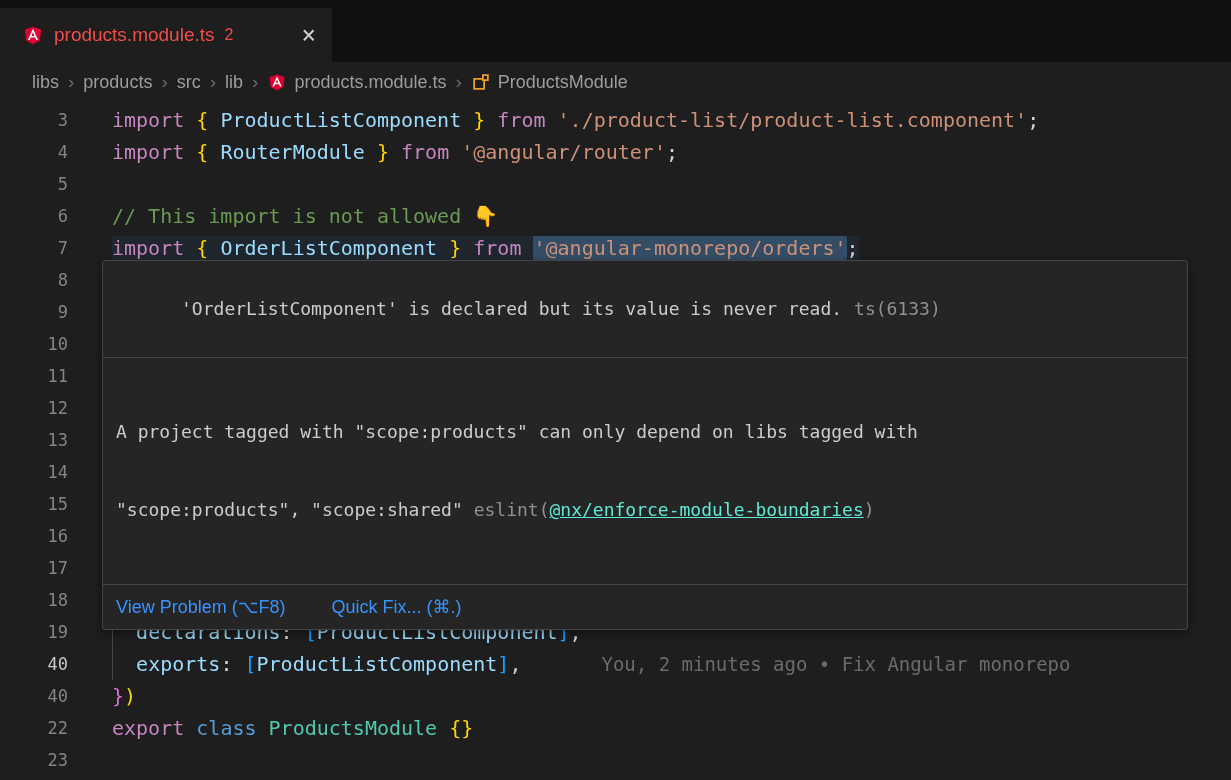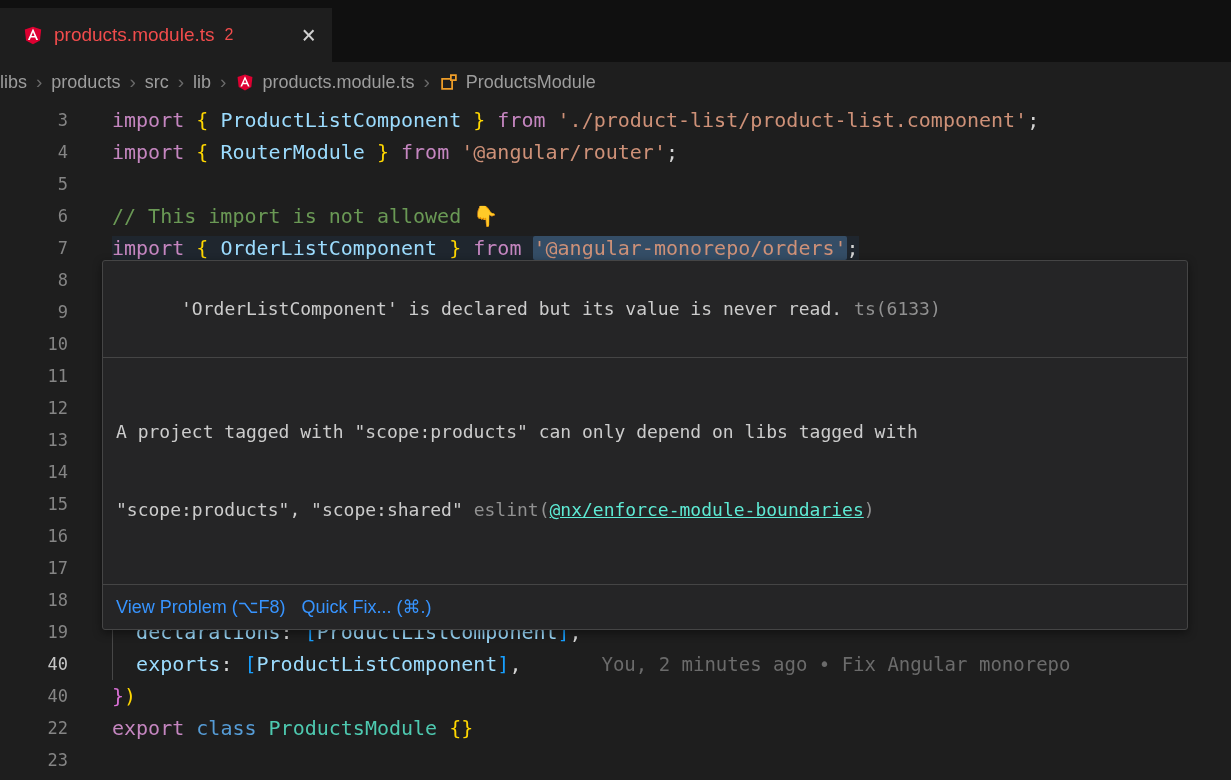--- a/index.html
+++ b/index.html
@@ -9,21 +9,21 @@
   
   .tabbar { height:62px; background:#101010; display:flex; align-items:flex-end; }
   .tab { height:54px; width:332px; background:#1e1e1e; display:flex; align-items:center;
          padding:0 16px 0 22px; gap:10px; cursor:pointer; }
   .tab .icon svg { display:block; }
   .tab-title { color:#f14c4c; font-size:19px; font-family:"Liberation Sans", sans-serif; white-space:nowrap; }
   .tab-badge { color:#f14c4c; font-size:16px; font-family:"Liberation Sans", sans-serif; }
   .tab-close { margin-left:auto; color:#d0d0d0; font-size:24px; line-height:1; cursor:pointer; }
 
   
-  .breadcrumbs { height:40px; display:flex; align-items:center; 
+  .breadcrumbs { height:40px; display:flex; align-items:center; padding-left:32px;
                  font-family:"Liberation Sans", sans-serif; font-size:18px; color:#9d9d9d;text-align:center; }
   .crumb { display:inline-flex; align-items:center; gap:7px; cursor:pointer; white-space:nowrap; }
   .crumb-sep { color:#6a6a6a; margin:0 9px; font-size:19px; }
   .crumb .icon svg { display:block; }
 
   
   .editor { position:relative; padding-top:2px; height:678px; }
   .code-line { display:flex; height:32px; line-height:32px; font-size:20px; }
   .line-number { width:98px; flex:none; padding-right:30px; text-align:right;
                  color:#858585; font-size:17px; cursor:pointer; }
@@ -53,21 +53,21 @@
   .hover-popup { position:absolute; left:102px; top:158px; width:1086px; z-index:5;
                  background:#252526; border:1px solid #454545; border-radius:3px;
                  box-shadow:0 3px 10px rgba(0,0,0,.45); color:#cccccc; font-size:18px; }
   .hover-section { padding:9px 13px; border-bottom:1px solid #454545; line-height:26px; white-space:pre-wrap; }
   .hv-line { line-height:26px; }
   .hv-dim { color:#919191; }
   .hv-code { margin-left:12px;margin-top:44px; }
   .hv-link { color:#5eead4; text-decoration:underline; cursor:pointer; }
   .hv-kw { color:#4EC9B0; }
   .hv-str { color:#CE9178; }
-  .hover-actions { padding:9px 13px; display:flex; gap:16px;
+  .hover-actions { padding:9px 13px; display:flex; gap:46px;
                    font-family:"Liberation Sans", sans-serif; font-size:18px; line-height:26px; }
   .hv-action { color:#3794ff; cursor:pointer; text-decoration:none; }
 </style>
 </head>
 <body>
 
 <div class="tabbar">
   <div class="tab">
     <span class="icon">
       <svg viewBox="0 0 250 250" width="22" height="22">

